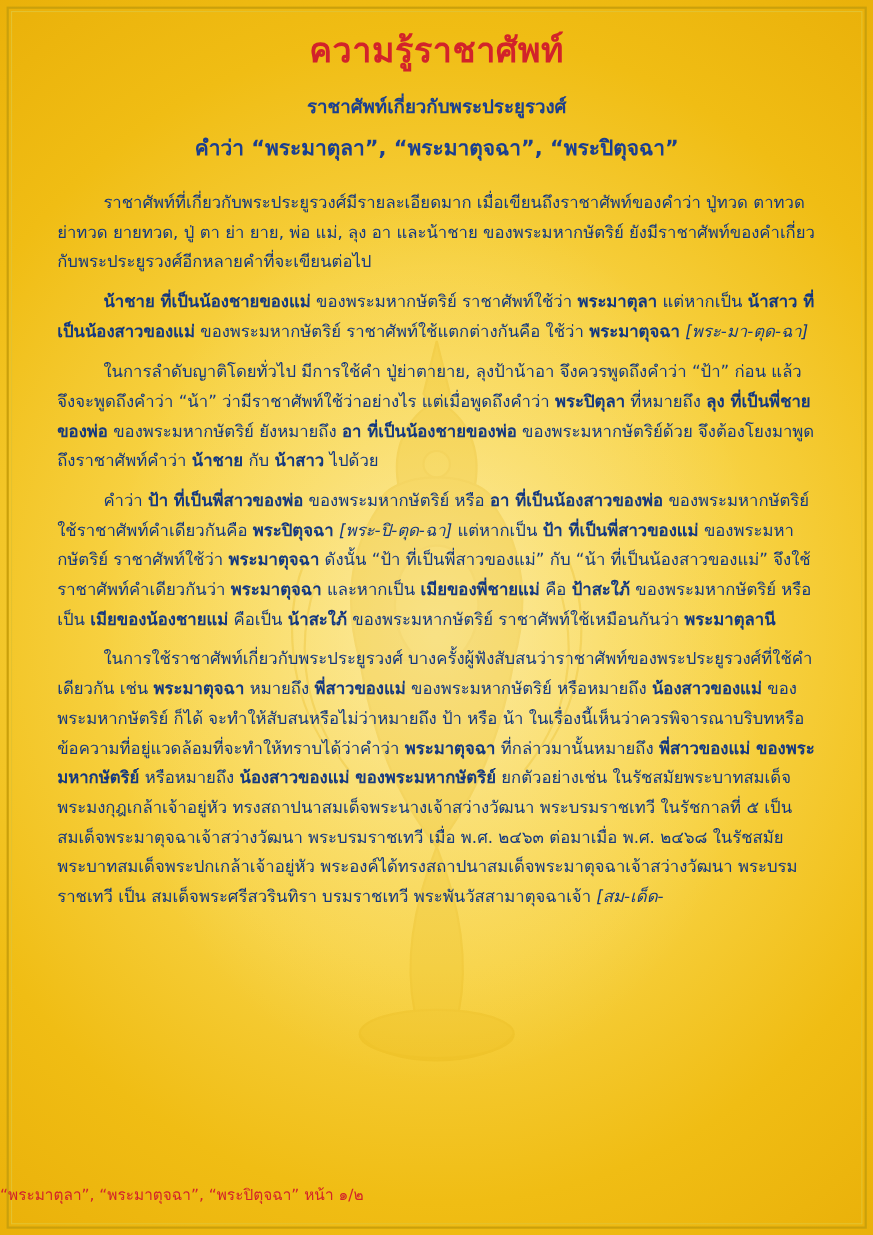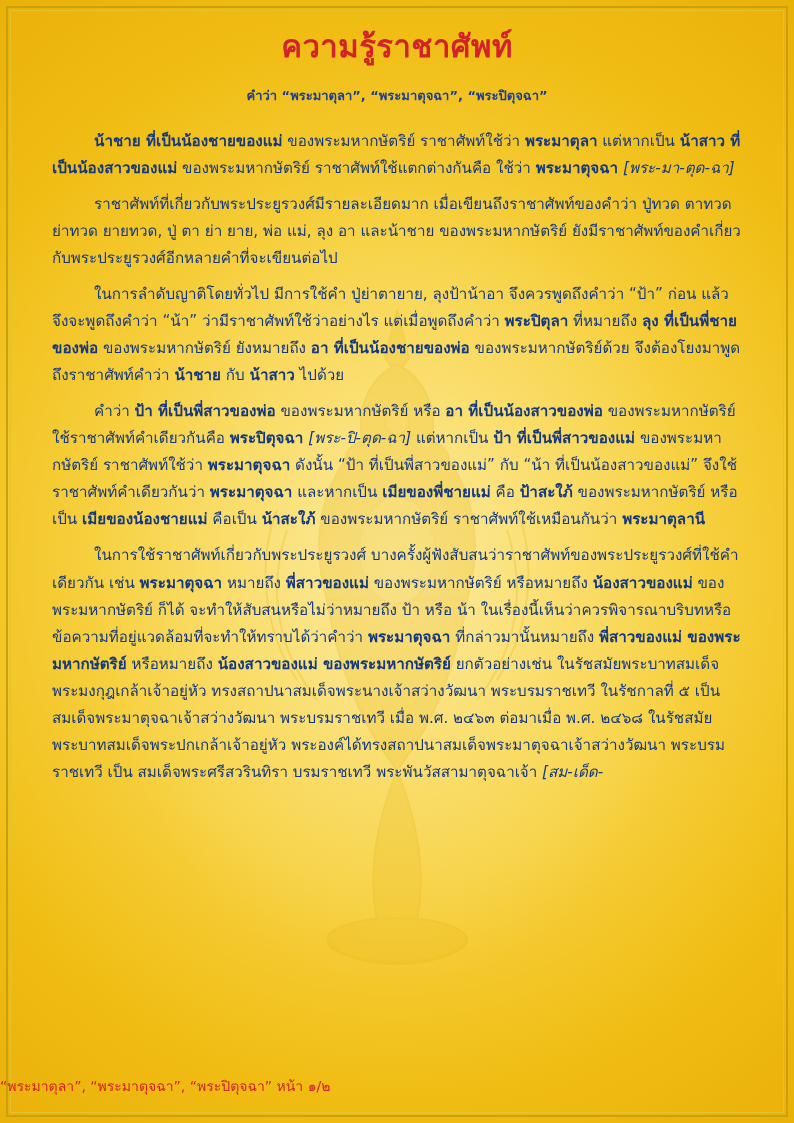--- a/index.html
+++ b/index.html
@@ -67,21 +67,21 @@
   .subtitle {
     text-align: center;
     font-size: 17px;
     font-weight: bold;
     color: #1b3f8f;
     margin: 0 0 9px 0;
     line-height: 1.5;
   }
   .subtitle2 {
     text-align: center;
-    font-size: 13px;
+    font-size: 19px;
     font-weight: bold;
     color: #1b3f8f;
     margin: 0 0 22px 0;
     line-height: 1.5;
   }
   p.body {
     font-size: 15.2px;
     color: #14387f;
     line-height: 1.78;
     margin: 0 0 9px 0;
@@ -128,24 +128,25 @@
       <path d="M290 230 C310 290 300 350 260 400"></path>
       <path d="M180 470 C160 520 150 570 160 620 L200 620 C210 570 200 520 180 470 Z" fill="#e8bb22"></path>
       <ellipse cx="180" cy="640" rx="70" ry="22" fill="#e7b81c"></ellipse>
       <path d="M110 640 C130 672 230 672 250 640"></path>
       <circle cx="180" cy="122" r="12" fill="#edc433"></circle>
     </g>
   </svg>
 
   <div class="content">
     <h1 class="doc-title">ความรู้ราชาศัพท์</h1>
+    <div class="subtitle">ราชาศัพท์เกี่ยวกับพระประยูรวงศ์</div>
     <div class="subtitle2">คำว่า “พระมาตุลา”, “พระมาตุจฉา”, “พระปิตุจฉา”</div>
     <div id="body-text">
+        <p class="body"><span>ราชาศัพท์ที่เกี่ยวกับพระประยูรวงศ์มีรายละเอียดมาก เมื่อเขียนถึงราชาศัพท์ของคำว่า ปู่ทวด ตาทวด ย่าทวด ยายทวด, ปู่ ตา ย่า ยาย, พ่อ แม่, ลุง อา และน้าชาย ของพระมหากษัตริย์ ยังมีราชาศัพท์ของคำเกี่ยวกับพระประยูรวงศ์อีกหลายคำที่จะเขียนต่อไป</span></p>
         <p class="body"><b>น้าชาย ที่เป็นน้องชายของแม่</b><span> ของพระมหากษัตริย์ ราชาศัพท์ใช้ว่า </span><b>พระมาตุลา</b><span> แต่หากเป็น </span><b>น้าสาว ที่เป็นน้องสาวของแม่</b><span> ของพระมหากษัตริย์ ราชาศัพท์ใช้แตกต่างกันคือ ใช้ว่า </span><b>พระมาตุจฉา</b><span class="phon"> [พระ-มา-ตุด-ฉา]</span></p>
-        <p class="body"><span>ราชาศัพท์ที่เกี่ยวกับพระประยูรวงศ์มีรายละเอียดมาก เมื่อเขียนถึงราชาศัพท์ของคำว่า ปู่ทวด ตาทวด ย่าทวด ยายทวด, ปู่ ตา ย่า ยาย, พ่อ แม่, ลุง อา และน้าชาย ของพระมหากษัตริย์ ยังมีราชาศัพท์ของคำเกี่ยวกับพระประยูรวงศ์อีกหลายคำที่จะเขียนต่อไป</span></p>
         <p class="body"><span>ในการลำดับญาติโดยทั่วไป มีการใช้คำ ปู่ย่าตายาย, ลุงป้าน้าอา จึงควรพูดถึงคำว่า “ป้า” ก่อน แล้วจึงจะพูดถึงคำว่า “น้า” ว่ามีราชาศัพท์ใช้ว่าอย่างไร แต่เมื่อพูดถึงคำว่า </span><b>พระปิตุลา</b><span> ที่หมายถึง </span><b>ลุง ที่เป็นพี่ชายของพ่อ</b><span> ของพระมหากษัตริย์ ยังหมายถึง </span><b>อา ที่เป็นน้องชายของพ่อ</b><span> ของพระมหากษัตริย์ด้วย จึงต้องโยงมาพูดถึงราชาศัพท์คำว่า </span><b>น้าชาย</b><span> กับ </span><b>น้าสาว</b><span> ไปด้วย</span></p>
         <p class="body"><span>คำว่า </span><b>ป้า ที่เป็นพี่สาวของพ่อ</b><span> ของพระมหากษัตริย์ หรือ </span><b>อา ที่เป็นน้องสาวของพ่อ</b><span> ของพระมหากษัตริย์ ใช้ราชาศัพท์คำเดียวกันคือ </span><b>พระปิตุจฉา</b><span class="phon"> [พระ-ปิ-ตุด-ฉา]</span><span> แต่หากเป็น </span><b>ป้า ที่เป็นพี่สาวของแม่</b><span> ของพระมหากษัตริย์ ราชาศัพท์ใช้ว่า </span><b>พระมาตุจฉา</b><span> ดังนั้น “ป้า ที่เป็นพี่สาวของแม่” กับ “น้า ที่เป็นน้องสาวของแม่” จึงใช้ราชาศัพท์คำเดียวกันว่า </span><b>พระมาตุจฉา</b><span> และหากเป็น </span><b>เมียของพี่ชายแม่</b><span> คือ </span><b>ป้าสะใภ้</b><span> ของพระมหากษัตริย์ หรือเป็น </span><b>เมียของน้องชายแม่</b><span> คือเป็น </span><b>น้าสะใภ้</b><span> ของพระมหากษัตริย์ ราชาศัพท์ใช้เหมือนกันว่า </span><b>พระมาตุลานี</b></p>
         <p class="body"><span>ในการใช้ราชาศัพท์เกี่ยวกับพระประยูรวงศ์ บางครั้งผู้ฟังสับสนว่าราชาศัพท์ของพระประยูรวงศ์ที่ใช้คำเดียวกัน เช่น </span><b>พระมาตุจฉา</b><span> หมายถึง </span><b>พี่สาวของแม่</b><span> ของพระมหากษัตริย์ หรือหมายถึง </span><b>น้องสาวของแม่</b><span> ของพระมหากษัตริย์ ก็ได้ จะทำให้สับสนหรือไม่ว่าหมายถึง ป้า หรือ น้า ในเรื่องนี้เห็นว่าควรพิจารณาบริบทหรือข้อความที่อยู่แวดล้อมที่จะทำให้ทราบได้ว่าคำว่า </span><b>พระมาตุจฉา</b><span> ที่กล่าวมานั้นหมายถึง </span><b>พี่สาวของแม่ ของพระมหากษัตริย์</b><span> หรือหมายถึง </span><b>น้องสาวของแม่ ของพระมหากษัตริย์</b><span> ยกตัวอย่างเช่น ในรัชสมัยพระบาทสมเด็จพระมงกุฎเกล้าเจ้าอยู่หัว ทรงสถาปนาสมเด็จพระนางเจ้าสว่างวัฒนา พระบรมราชเทวี ในรัชกาลที่ ๕ เป็น สมเด็จพระมาตุจฉาเจ้าสว่างวัฒนา พระบรมราชเทวี เมื่อ พ.ศ. ๒๔๖๓ ต่อมาเมื่อ พ.ศ. ๒๔๖๘ ในรัชสมัยพระบาทสมเด็จพระปกเกล้าเจ้าอยู่หัว พระองค์ได้ทรงสถาปนาสมเด็จพระมาตุจฉาเจ้าสว่างวัฒนา พระบรมราชเทวี เป็น สมเด็จพระศรีสวรินทิรา บรมราชเทวี พระพันวัสสามาตุจฉาเจ้า </span><span class="phon">[สม-เด็ด-</span></p>
       </div>
   </div>
 
   <div class="footer">“พระมาตุลา”, “พระมาตุจฉา”, “พระปิตุจฉา” หน้า ๑/๒</div>
 </div>
 
 </body></html>

